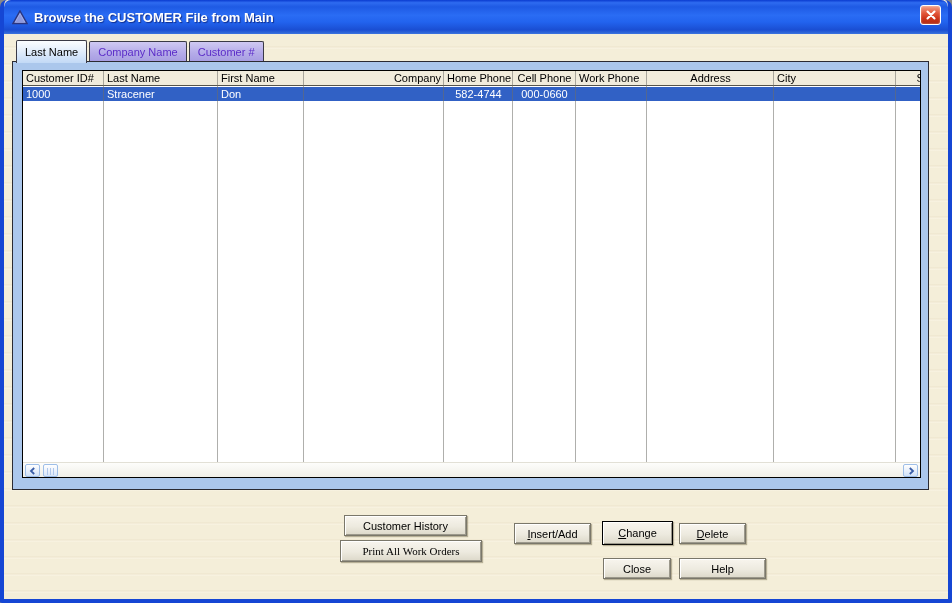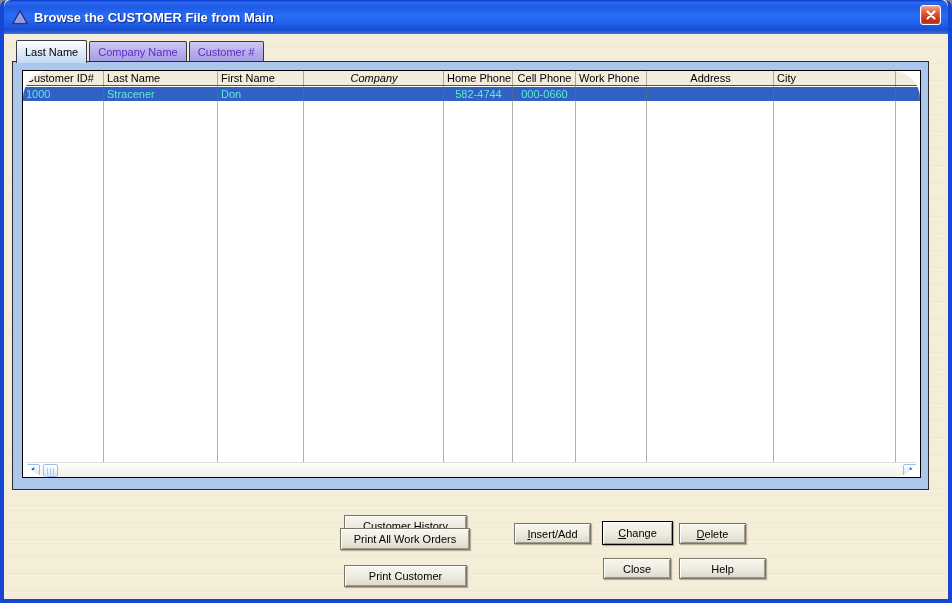--- a/index.html
+++ b/index.html
@@ -68,33 +68,33 @@
   .sheet-panel {
     position:absolute; left:8px; top:27px; width:917px; height:429px;
     border:1px solid #2b2b33; background:#ABC7EC; z-index:2;
   }
 
   
   .listbox {
     position:absolute; left:9px; top:8px; width:899px; height:408px;
     border:1px solid #000; background:#fff;
   }
-  .list-inner { position:relative; width:897px; height:406px; overflow:hidden;border-radius:27px; }
+  .list-inner { position:relative; width:897px; height:406px; overflow:hidden; }
   .list-header {
     position:absolute; left:0; top:0; height:15px; width:920px;
     background:#F1ECDC; border-bottom:1px solid #55544c;
     display:flex;
   }
   .hcell {
     font-size:11px; color:#000; padding:0 3px; line-height:14px;
     white-space:nowrap; overflow:hidden; flex:none;
   }
   .list-body { position:absolute; left:0; top:16px; width:920px; height:375px; }
   .lrow { display:flex; height:14px; }
-  .lrow.selected { background:#3161C5; color:#5eead4; }
+  .lrow.selected { background:#3161C5; color:#ffffff; }
   .cell {
     font-size:11px; line-height:14px; padding:0 3px;
     white-space:nowrap; overflow:hidden; flex:none;
   }
   .grid-lines { position:absolute; left:0; top:0; height:391px; pointer-events:none; }
   .vline { position:absolute; top:0; width:1px; height:391px; background:rgba(110,110,104,.55); }
 
   
   .hscroll {
     position:absolute; left:0; top:391px; width:897px; height:15px;
@@ -125,21 +125,21 @@
     background:linear-gradient(180deg,#F8F5EE 0%,#EDEADF 55%,#DCD8C9 100%);
     border:1px solid #7a776a;
     box-shadow:inset 1px 1px 0 #ffffff, inset -1px -1px 0 #9b988b, 1px 1px 1px rgba(90,80,50,.4);
     display:flex; align-items:center; justify-content:center;
     white-space:nowrap; cursor:default;
   }
   .btn.default { border:1px solid #000; }
   .btn u { text-decoration:underline; }
 
   #btn-customer-history { left:340px; top:481px; width:123px; height:21px; }
-  #btn-print-all       { left:336px; top:494px; width:130px; height:22px; }
+  #btn-print-all       { left:336px; top:506px; width:142px; height:22px;font-family:Liberation Serif, serif; }
   #btn-print-customer  { left:340px; top:531px; width:123px; height:22px; }
   #btn-insert-add      { left:510px; top:489px; width:77px;  height:21px; }
   #btn-change          { left:598px; top:487px; width:71px;  height:24px; }
   #btn-delete          { left:675px; top:489px; width:67px;  height:21px; }
   #btn-close           { left:599px; top:524px; width:68px;  height:21px; }
   #btn-help            { left:675px; top:524px; width:87px;  height:21px; }
 </style>
 </head>
 <body>
 
@@ -168,21 +168,21 @@
         <div class="tab">Customer #</div>
       </div>
 
     <div class="sheet-panel">
       <div class="listbox">
         <div class="list-inner">
           <div class="list-header" id="list-header">
               <div class="hcell" style="width: 81px; text-align: left;">Customer ID#</div>
               <div class="hcell" style="width: 114px; text-align: left;">Last Name</div>
               <div class="hcell" style="width: 86px; text-align: left;">First Name</div>
-              <div class="hcell" style="width: 140px; text-align: center; font-style: italic;">Company</div>
+              <div class="hcell" style="width: 140px; text-align: right;">Company</div>
               <div class="hcell" style="width: 69px; text-align: left;">Home Phone</div>
               <div class="hcell" style="width: 63px; text-align: center;">Cell Phone</div>
               <div class="hcell" style="width: 71px; text-align: left;">Work Phone</div>
               <div class="hcell" style="width: 127px; text-align: center;">Address</div>
               <div class="hcell" style="width: 122px; text-align: left;">City</div>
               <div class="hcell" style="width: 40px; text-align: right;">Sta</div>
             </div>
           <div class="list-body" id="list-body">
               <div class="lrow selected">
                 <div class="cell" style="width: 81px; text-align: left;">1000</div>
@@ -222,21 +222,20 @@
                 <path d="M2.8 1 L6 4 L2.8 7" stroke="#3A5EA8" stroke-width="1.8" fill="none"></path>
               </svg>
             </div>
           </div>
         </div>
       </div>
     </div>
 
     <div class="btn" id="btn-customer-history">Customer History</div>
     <div class="btn" id="btn-print-all">Print All Work Orders</div>
-    <div class="btn" id="btn-print-customer">Print Customer</div>
     <div class="btn" id="btn-insert-add"><u>I</u>nsert/Add</div>
     <div class="btn default" id="btn-change"><u>C</u>hange</div>
     <div class="btn" id="btn-delete"><u>D</u>elete</div>
     <div class="btn" id="btn-close">Close</div>
     <div class="btn" id="btn-help">Help</div>
 
   </div>
 </div>
 
 </body></html>

